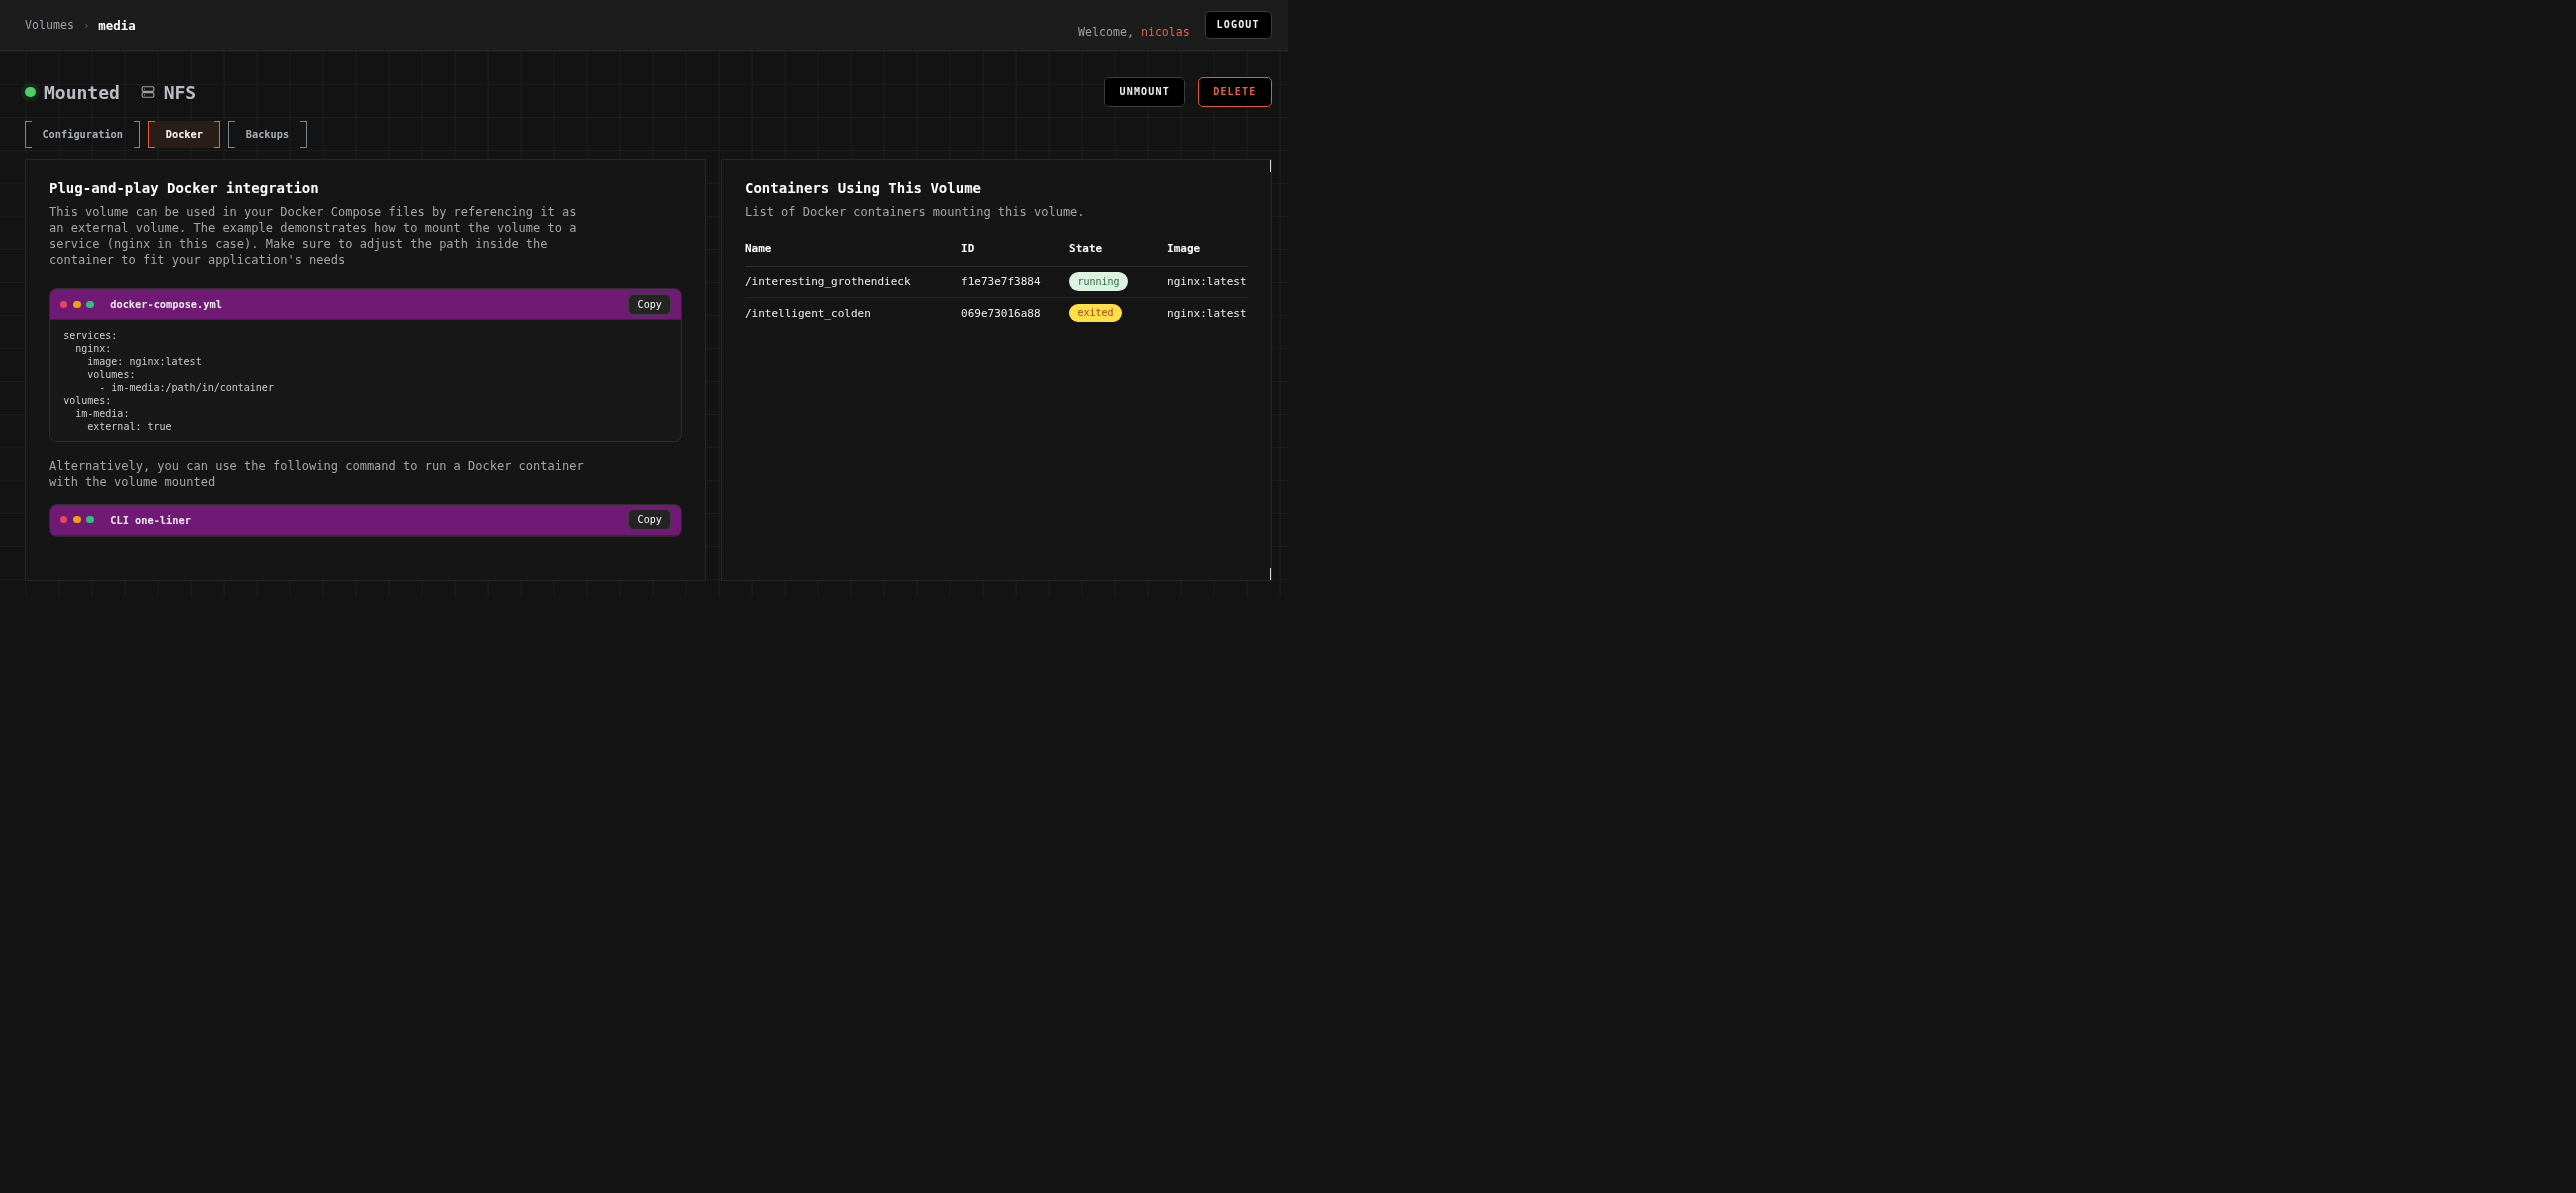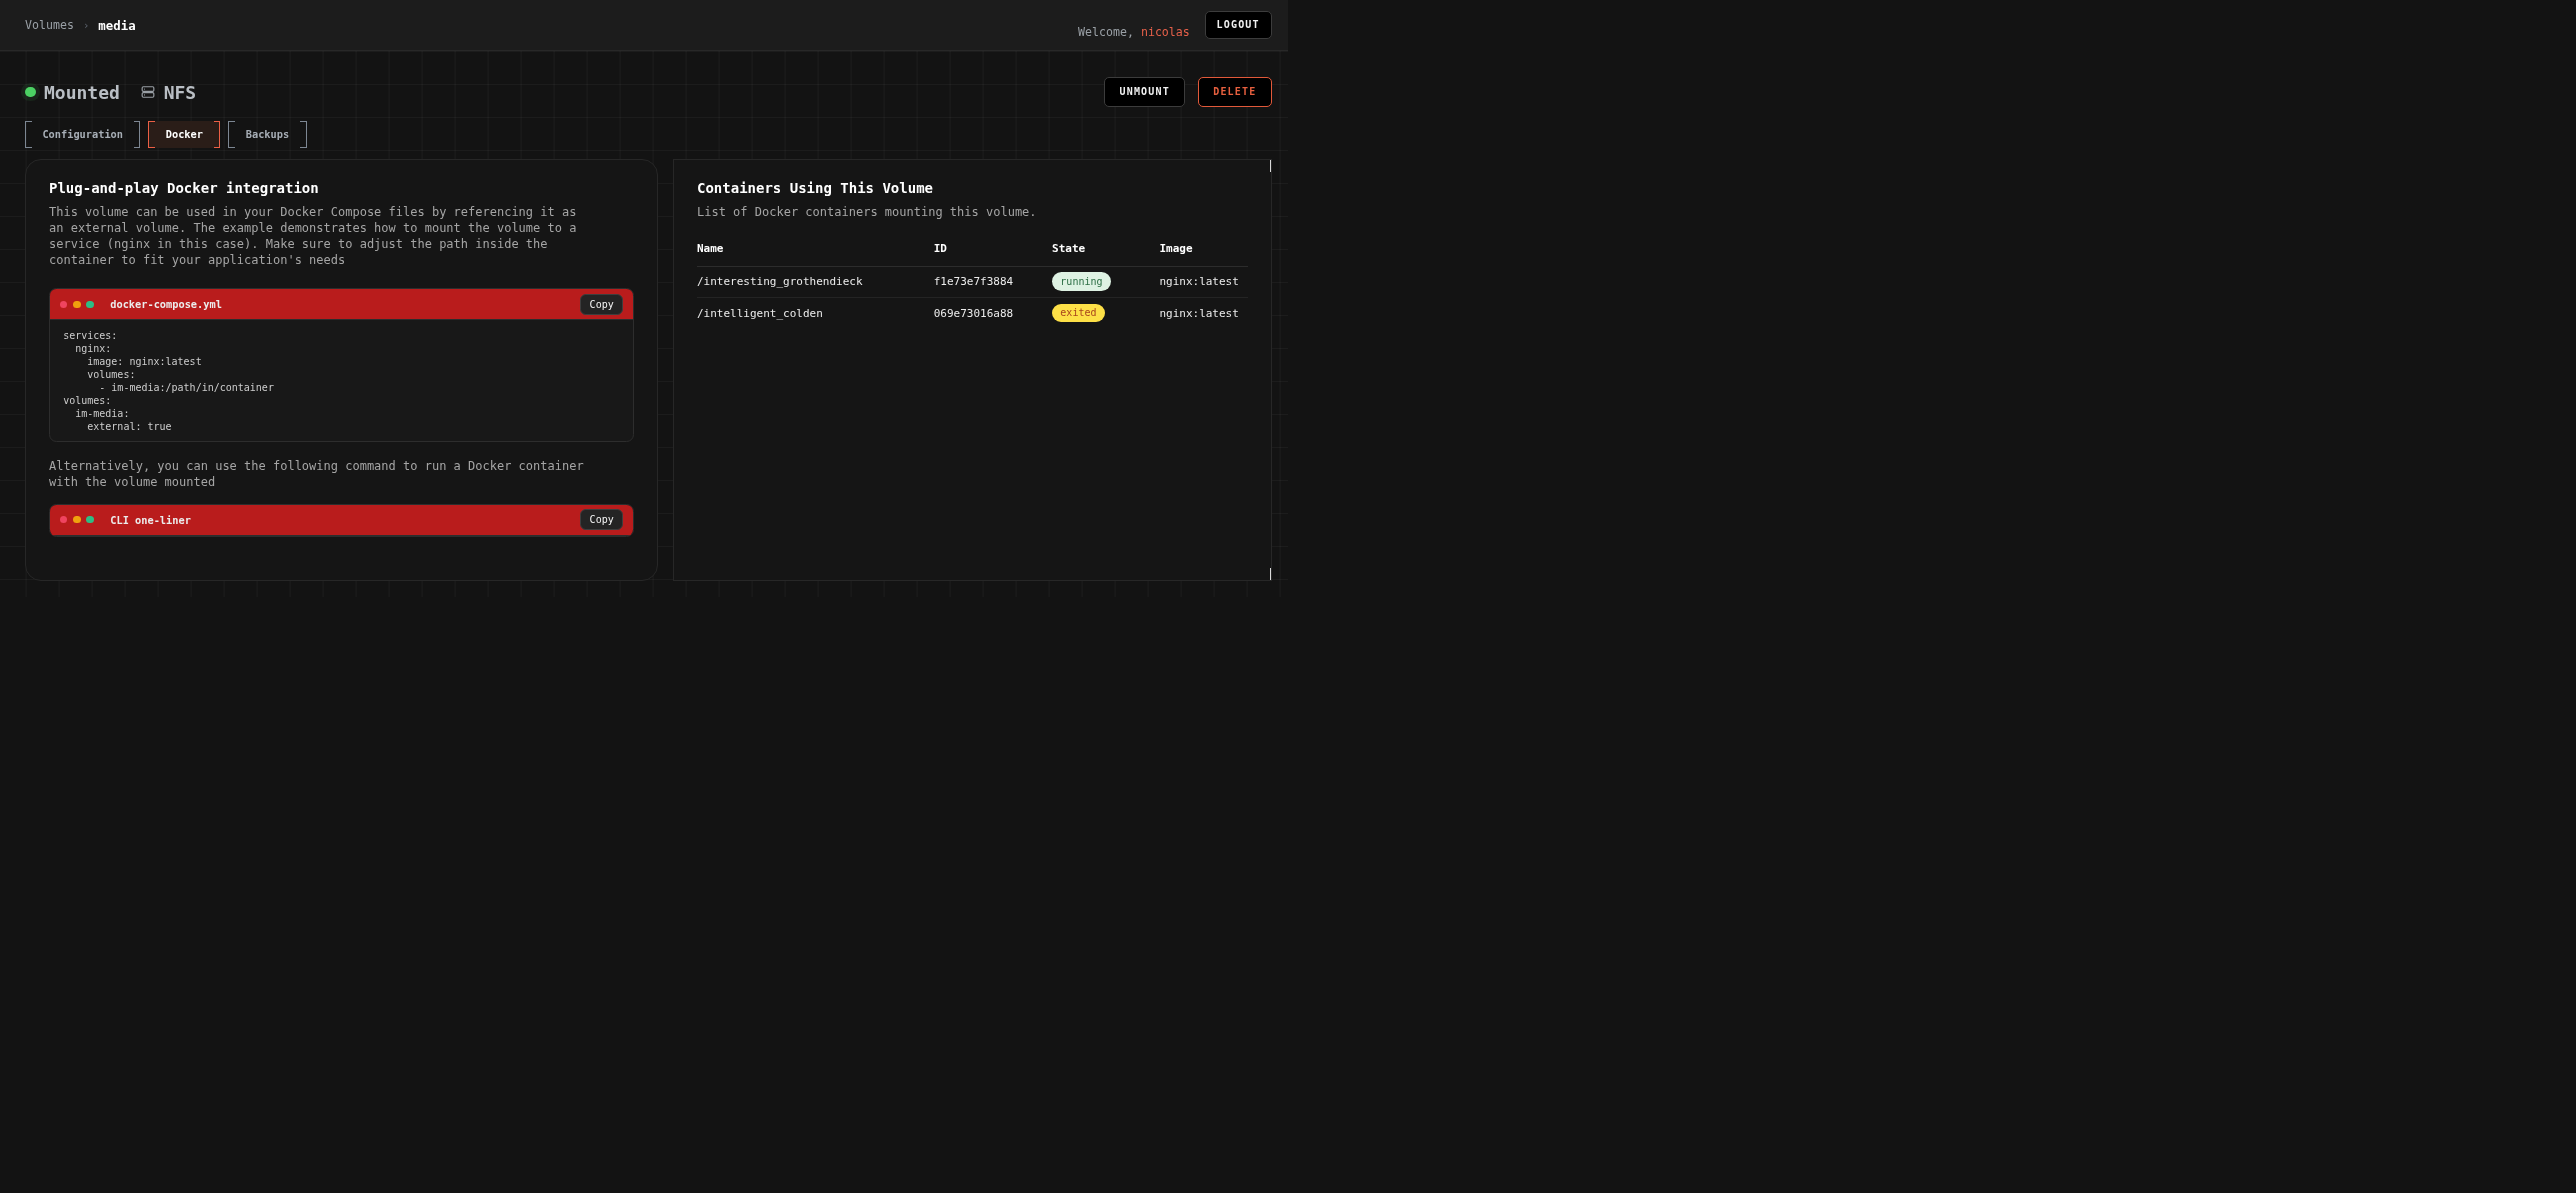--- a/index.html
+++ b/index.html
@@ -68,34 +68,34 @@
   .tab::after  { right: 0; border-left: none; }
   .tab.active { color: #ffffff; background: #2a1d18; }
   .tab.active::before, .tab.active::after { border-color: #ec5f45; }
 
   
   .panels { margin-top: 11.6px; display: flex; gap: 15px; height: 422px; }
   .panel {
     position: relative; background: #151515; border: 0.8px solid #272727;
     padding: 20px 23px; overflow: hidden;
   }
-  .panel-left { width: 633px; flex: none; border-radius: 16px; }
+  .panel-left { width: 681px; flex: none; }
   .panel-right { flex: 1; }
   .corner { position: absolute; width: 13.2px; height: 13.2px; z-index: 3; }
   .corner.tl { top: -0.8px; left: -0.8px; border-top: 1.7px solid #d9d9d9; border-left: 1.7px solid #d9d9d9; }
   .corner.tr { top: -0.8px; right: -0.8px; border-top: 1.7px solid #d9d9d9; border-right: 1.7px solid #d9d9d9; }
   .corner.bl { bottom: -0.8px; left: -0.8px; border-bottom: 1.7px solid #d9d9d9; border-left: 1.7px solid #d9d9d9; }
   .corner.br { bottom: -0.8px; right: -0.8px; border-bottom: 1.7px solid #d9d9d9; border-right: 1.7px solid #d9d9d9; }
 
   .panel-title { margin: 0; font-size: 14px; font-weight: bold; color: #ffffff; }
   .panel-desc { margin: 8.3px 0 0; font-size: 12px; line-height: 16px; color: #a5a5a5; max-width: 547px; }
 
   
   .code-block { margin-top: 20px; border: 0.8px solid #2d2d2d; border-radius: 7.4px; background: #181818; overflow: hidden; }
-  .code-header { display: flex; align-items: center; padding: 6.6px 10px; background: #b91c1c; border-bottom: 0.8px solid #2d2d2d; height: 31px; }
+  .code-header { display: flex; align-items: center; padding: 6.6px 10px; background: #701a75; border-bottom: 0.8px solid #2d2d2d; height: 31px; }
   .tl-dot { width: 7.4px; height: 7.4px; border-radius: 50%; margin-right: 5.8px; flex: none; }
   .tl-red { background: #ef4460; }
   .tl-amber { background: #f0a10e; }
   .tl-green { background: #2ebd85; }
   .code-filename { margin-left: 10.7px; font-size: 10.3px; font-weight: bold; color: #ececec; }
   .copy-btn {
     margin-left: auto; font-family: inherit; cursor: pointer;
     background: #242424; color: #f5f5f5; border: 0.8px solid #3e3e3e;
     border-radius: 5.8px; font-size: 10px; padding: 3.3px 8.3px; line-height: 1.3;
   }

